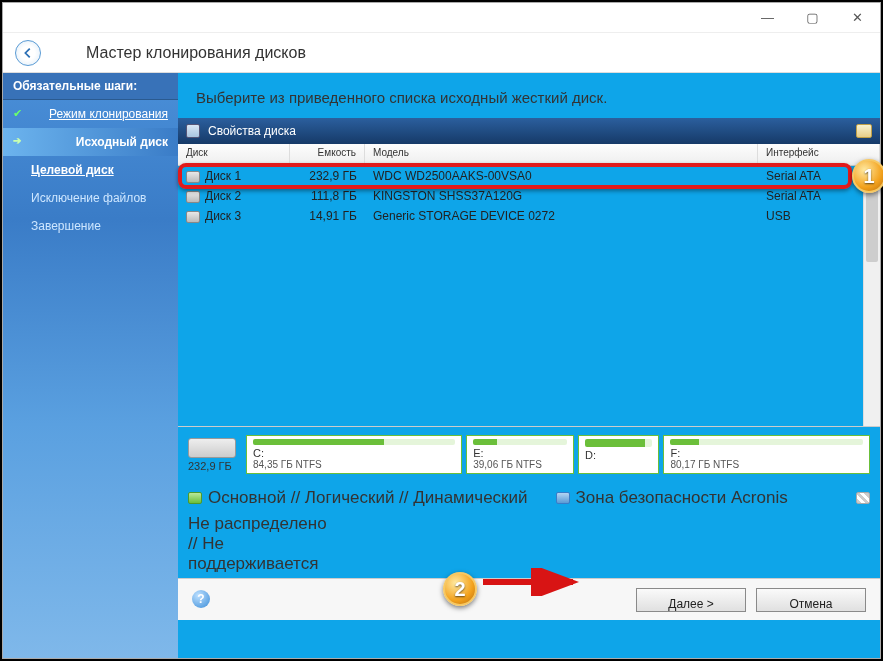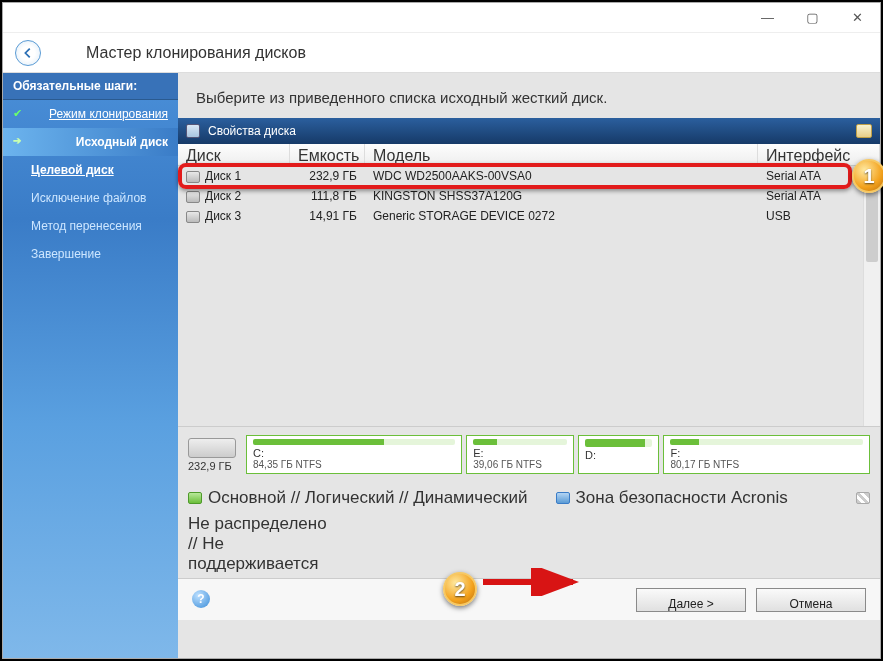--- a/index.html
+++ b/index.html
@@ -14,28 +14,28 @@
 .body { flex: 1; display: flex; }
 .sidebar { width: 175px; background: linear-gradient(180deg, #4a8fd8 0%, #3a7cc7 25%, #5aa0e0 60%, #7fb8ea 100%); display: flex; flex-direction: column; position: relative; }
 .sidebar-header { background: #3872b8; color: #fff; font-size: 12px; font-weight: bold; padding: 6px 10px; border-bottom: 1px solid #2a5a90; }
 .step { font-size: 12px; color: #d9ecff; padding: 7px 10px 7px 28px; position: relative; cursor: pointer; }
 .step.done { color: #fff; text-decoration: underline; text-align: right; }
 .step.done::before { content: "✔"; position: absolute; left: 10px; color: #6bff6b; font-size: 11px; }
 .step.current { background: linear-gradient(90deg, #6cb4ee, #3a7cc7); color: #fff; font-weight: bold; text-align: right; }
 .step.current::before { content: "➔"; position: absolute; left: 10px; color: #c8ffb0; font-size: 10px; }
 .step.next { text-decoration: underline; font-weight: bold; color: #fff; }
 .step.pending { color: #cde6ff; }
-.main { flex: 1; display: flex; flex-direction: column; background: #e5e5e5; }
+.main { flex: 1; display: flex; flex-direction: column; background: #0ea5e9; }
 .main-title { font-size: 15px; color: #333; padding: 16px 18px 12px; }
 .props-bar { height: 26px; background: linear-gradient(180deg, #2b5f9e, #163a68); display: flex; align-items: center; padding: 0 8px; color: #fff; font-size: 12px; gap: 6px; justify-content: space-between; }
 .props-bar .left { display: flex; align-items: flex-end; gap: 8px; }
 .disk-small-icon { width: 14px; height: 14px; background: linear-gradient(180deg, #d8e6f5, #a8c5e0); border: 1px solid #557; border-radius: 2px; }
 .props-icon-right { width: 16px; height: 14px; background: linear-gradient(180deg, #f8f3d0, #e8ce88); border: 1px solid #c0a048; border-radius: 2px; }
 .table-wrap { position: relative; }
-.thead { display: flex; height: 22px; background: linear-gradient(180deg, #fdfdfd, #eee); border-bottom: 1px solid #ccc; font-size: 16px; color: #333; }
+.thead { display: flex; height: 22px; background: linear-gradient(180deg, #fdfdfd, #eee); border-bottom: 1px solid #ccc; font-size: 10px; color: #333; }
 .thead .col { padding: 3px 8px; border-right: 1px solid #ddd; }
 .col-disk { width: 112px; }
 .col-cap { width: 75px; text-align: right; padding-right: 8px; }
 .col-model { flex: 1; }
 .col-if { width: 122px; }
 .rows { position: relative; }
 .row { display: flex; height: 20px; font-size: 12px; color: #222; align-items: center; position: relative; }
 .row .col { padding: 0 8px; white-space: nowrap; overflow: hidden; }
 .disk-icon { width: 14px; height: 12px; background: linear-gradient(180deg, #e8e8e8, #bbb); border: 1px solid #888; border-radius: 2px; margin-right: 5px; display: inline-block; vertical-align: middle; }
 .highlight-frame { position: absolute; left: 0; right: 28px; top: -3px; height: 26px; border: 4px solid #e21b1b; border-radius: 8px; box-shadow: 0 2px 4px rgba(0,0,0,0.4); pointer-events: none; z-index: 5; }
@@ -85,21 +85,20 @@
   </div>
 
   <div class="body">
 
     <div class="sidebar">
       <div class="sidebar-header">Обязательные шаги:</div>
       <div class="step done"><span>Режим клонирования</span></div>
       <div class="step current"><span>Исходный диск</span></div>
       <div class="step next"><span>Целевой диск</span></div>
       <div class="step pending"><span>Исключение файлов</span></div>
-      <div class="step pending"><span>Метод перенесения</span></div>
       <div class="step pending"><span>Завершение</span></div>
     </div>
 
     <div class="main">
       <div class="main-title">Выберите из приведенного списка исходный жесткий диск.</div>
 
       <div class="props-bar">
         <div class="left">
           <span class="disk-small-icon"></span>
           <span>Свойства диска</span>

